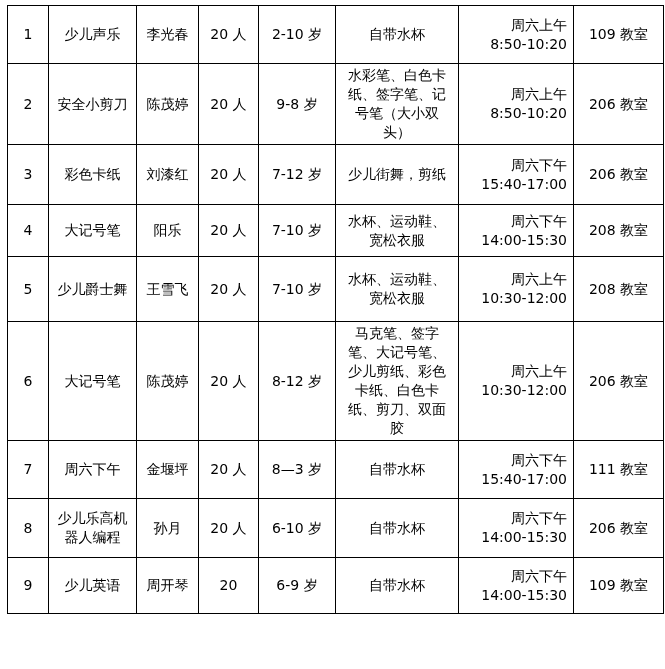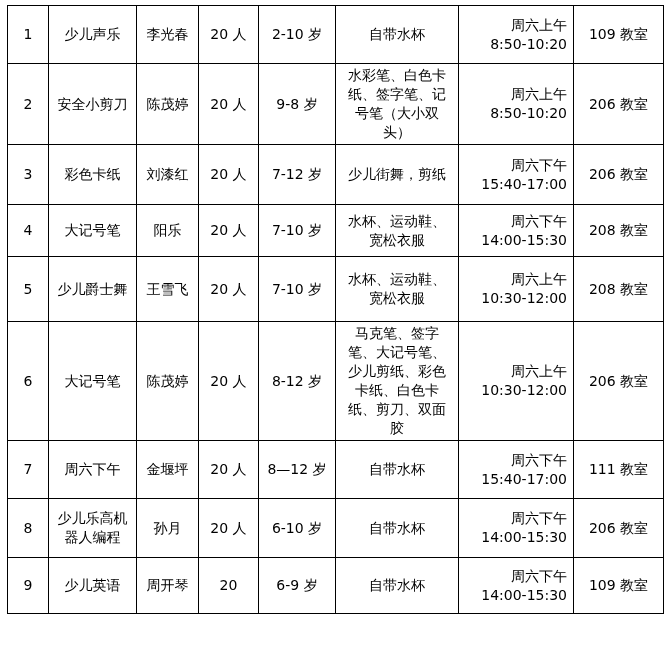--- a/index.html
+++ b/index.html
@@ -138,21 +138,21 @@
       <div>10:30-12:00</div>
     </td>
     <td>206 教室</td>
   </tr>
 
   <tr style="height:58px">
     <td>7</td>
     <td>周六下午</td>
     <td>金堰坪</td>
     <td>20 人</td>
-    <td>8—12 岁</td>
+    <td>8—3 岁</td>
     <td class="c-mat">自带水杯</td>
     <td class="c-time">
       <div>周六下午</div>
       <div>15:40-17:00</div>
     </td>
     <td>111 教室</td>
   </tr>
 
   <tr style="height:59px">
     <td>8</td>

